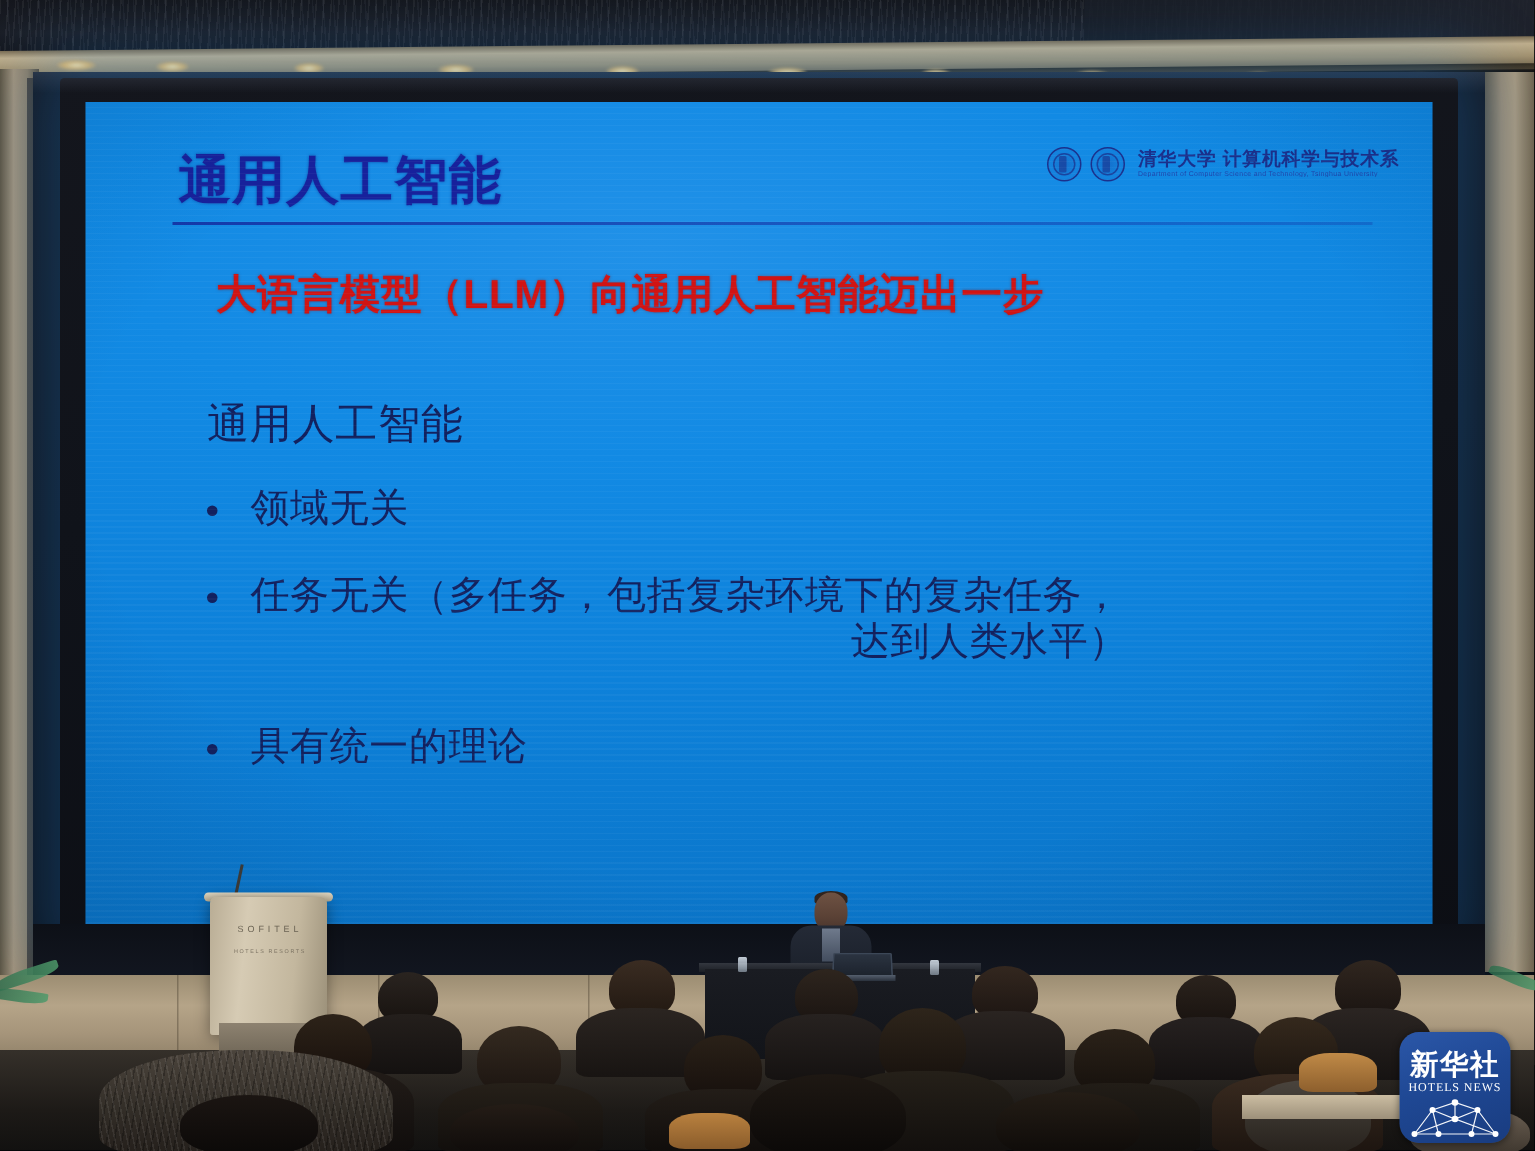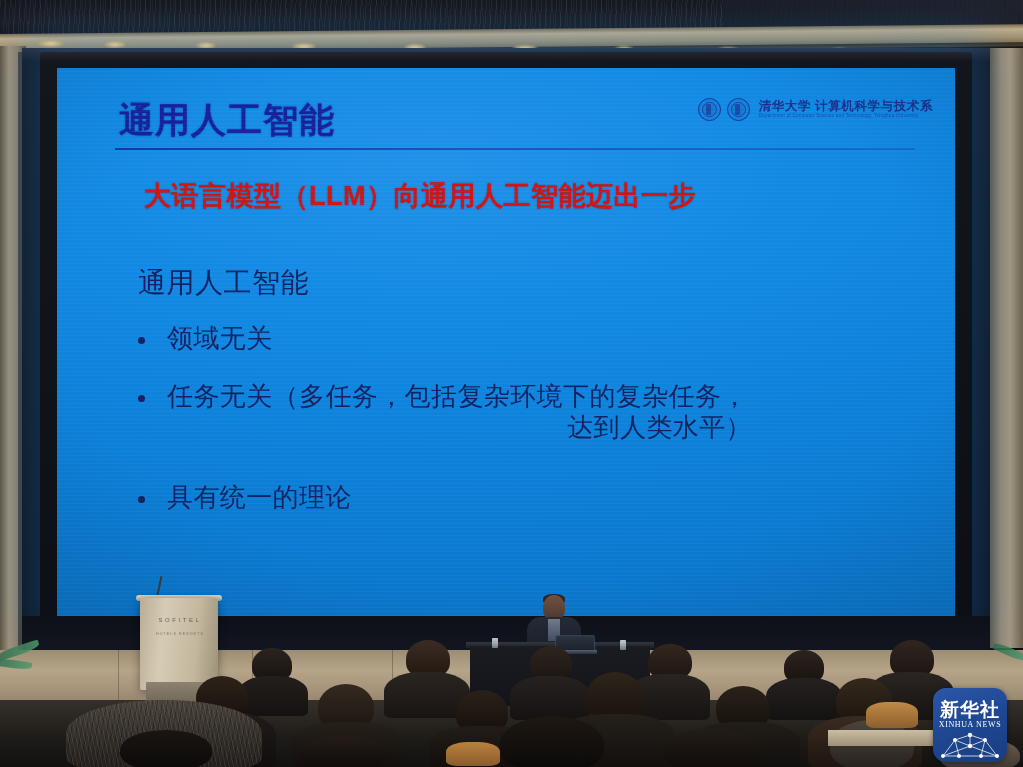--- a/index.html
+++ b/index.html
@@ -321,21 +321,21 @@
   <div class="aud" style="left:664px;top:728px;width:96px;height:44px;background:linear-gradient(180deg,#241d16,#0d0a08);"></div>
   <div class="aud" style="left:830px;top:720px;width:84px;height:50px;background:linear-gradient(180deg,#4a443d,#26211c);"></div>
   <div class="aud" style="left:940px;top:738px;width:80px;height:34px;background:linear-gradient(180deg,#6d6154,#3a332b);"></div>
 
   <div style="position:absolute;left:446px;top:742px;width:54px;height:24px;border-radius:40% 40% 20% 20%;background:linear-gradient(180deg,#b9813f,#8a5c2b);"></div>
   <div style="position:absolute;left:866px;top:702px;width:52px;height:26px;border-radius:40% 40% 18% 18%;background:linear-gradient(180deg,#c08a47,#8d5f2d);"></div>
   <div style="position:absolute;left:828px;top:730px;width:150px;height:16px;background:linear-gradient(180deg,#cbbda2,#9d907a);"></div>
 
   <div class="xinhua">
     <div class="xh-cn">新华社</div>
-    <div class="xh-en">XINHUA NEWS</div>
+    <div class="xh-en">HOTELS NEWS</div>
     <svg class="xh-net" viewBox="0 0 74 32">
       <g stroke="#ffffff" stroke-width="0.8" fill="none" opacity="0.95">
         <path d="M10 26 L22 10 L37 5 L52 10 L64 26"></path>
         <path d="M10 26 L37 16 L64 26"></path>
         <path d="M22 10 L37 16 L52 10"></path>
         <path d="M37 5 L37 16"></path>
         <path d="M22 10 L26 26"></path>
         <path d="M52 10 L48 26"></path>
         <path d="M10 26 L26 26 L48 26 L64 26"></path>
       </g>

